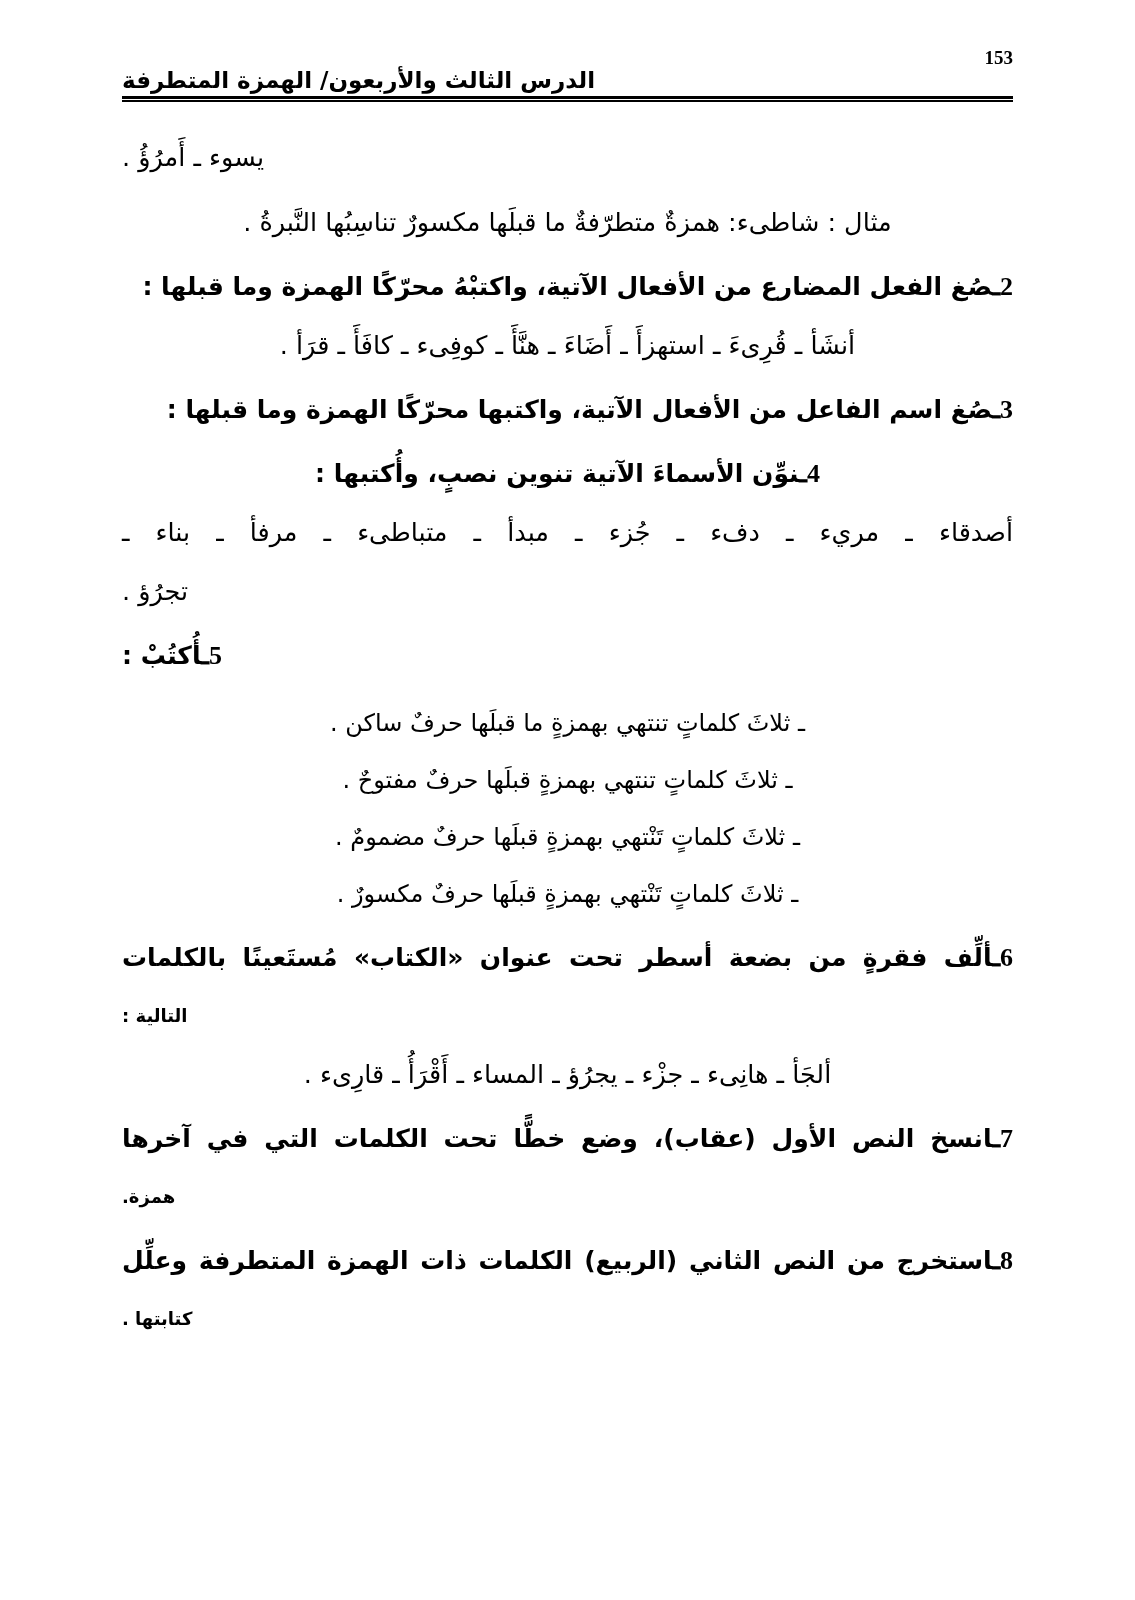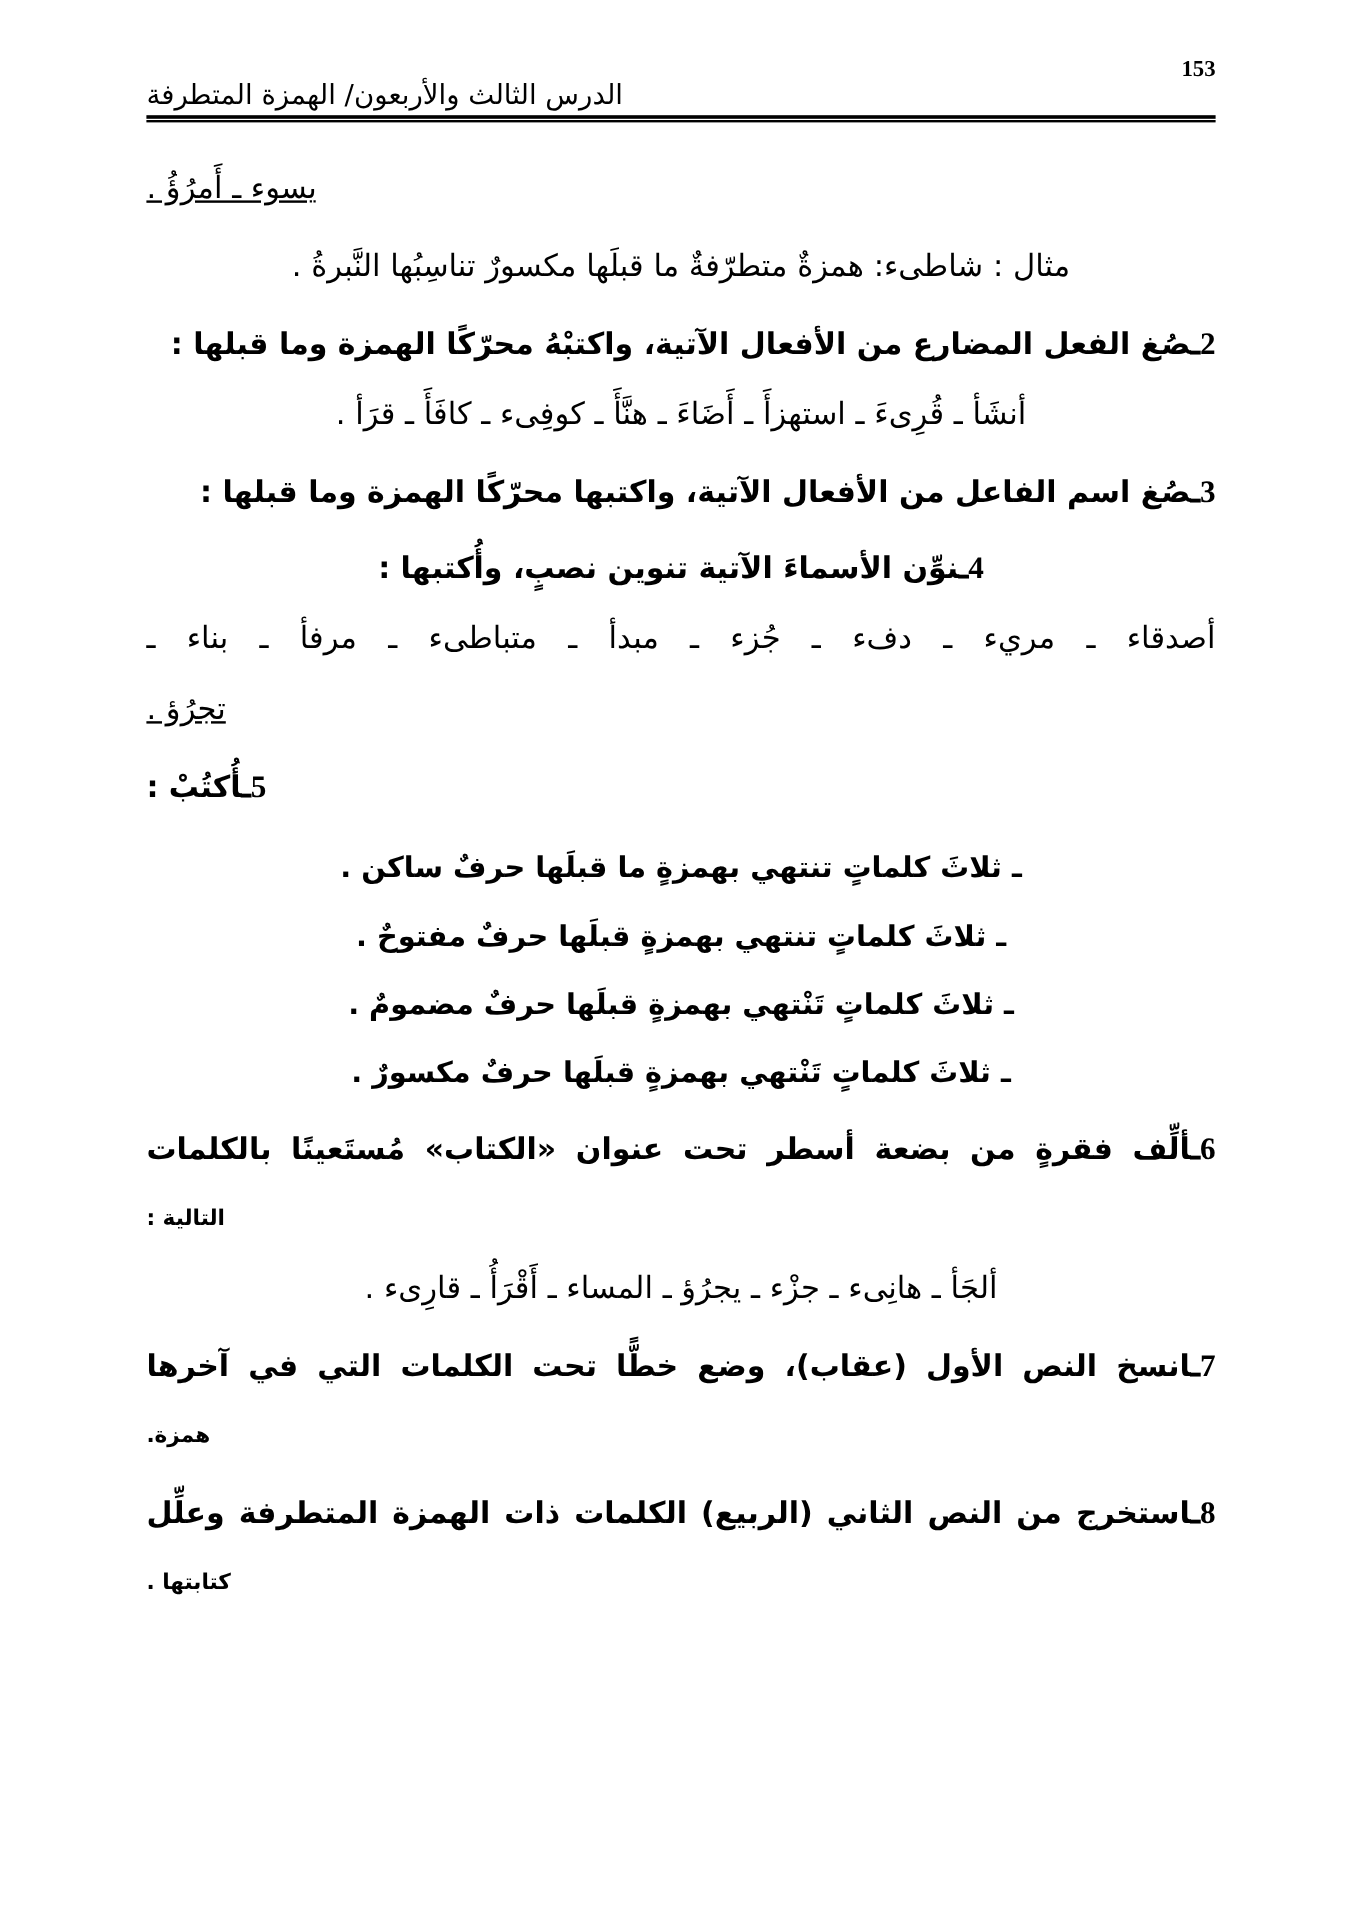--- a/index.html
+++ b/index.html
@@ -29,21 +29,21 @@
     left: 122px;
     height: 40px;
     display: flex;
     flex-direction: row;
     align-items: center;
     justify-content: space-between;
   }
   .header-title {
     font-family: "DejaVu Sans", sans-serif;
     font-size: 23px;
-    font-weight: 400;
+    font-weight: 700;
     letter-spacing: 0px;
     white-space: nowrap;
     line-height: 1.2;
     margin-top: 46px;
   }
   .header-pageno {
     font-family: Liberation Serif, serif;
     font-size: 19px;
     font-weight: 700;
     direction: ltr;
@@ -84,21 +84,20 @@
   .words {
     font-size: 25.5px;
     line-height: 59px;
     font-weight: 400;
   }
   .words-center {
     text-align: center;
   }
   .words-left {
     text-align: left;
-    text-decoration: underline;
   }
   
   .exercise {
     font-size: 25px;
     line-height: 58px;
     font-weight: 700;
     text-align: justify;
     text-align-last: right;
   }
   .exercise .num {
@@ -109,21 +108,21 @@
   .exercise-tail {
     font-size: 18px;
     line-height: 58px;
     font-weight: 700;
     text-align: left;
   }
   .bullet-line {
     font-size: 24px;
     line-height: 57px;
     text-align: center;
-    font-weight: 700;
+    font-weight: 400;
   }
   .spacer-6 { height: 6px; }
   .spacer-10 { height: 10px; }
 </style>
 </head>
 <body>
 
 <div class="page">
 
   <div class="header">

